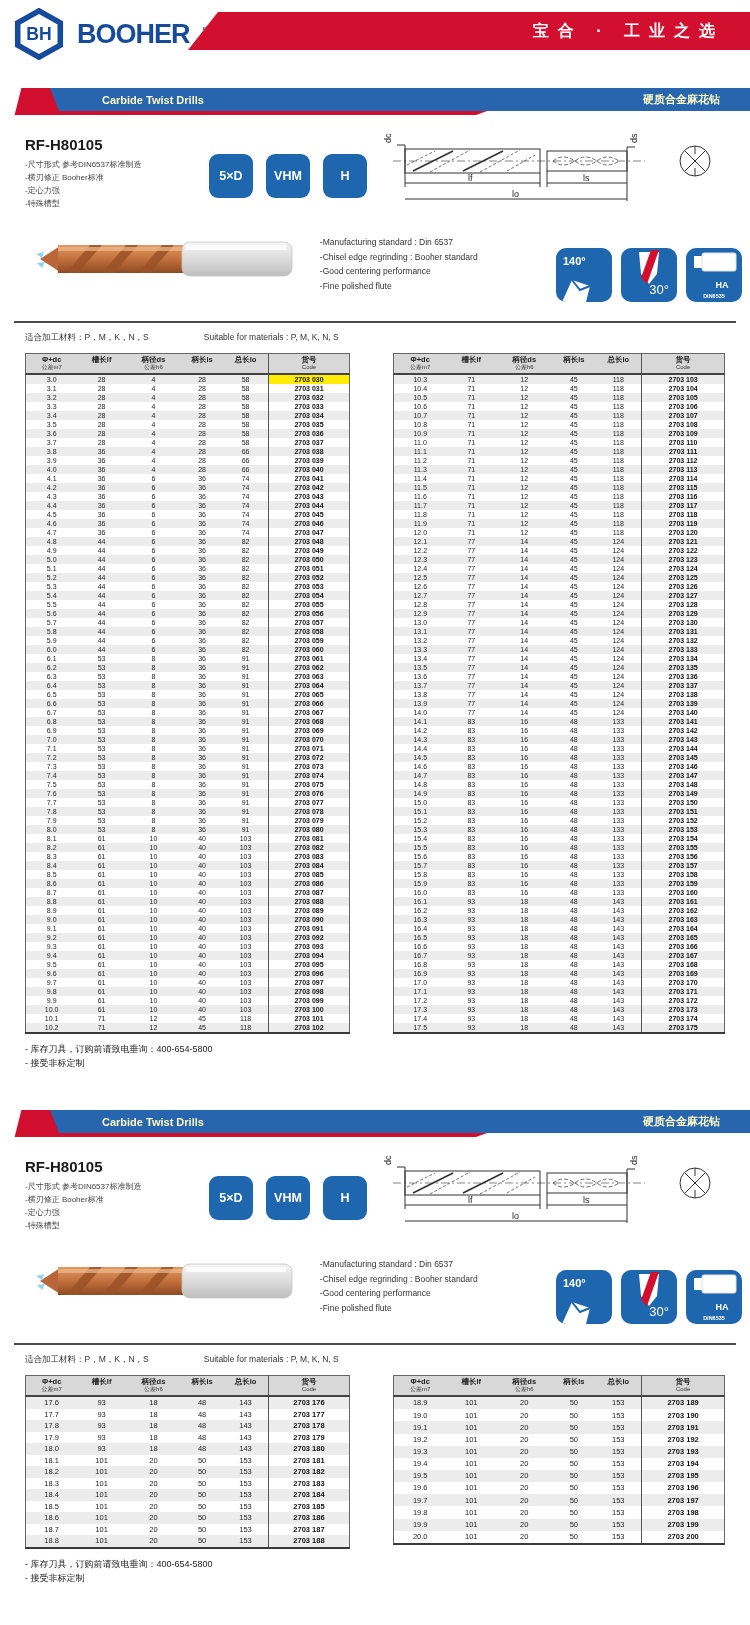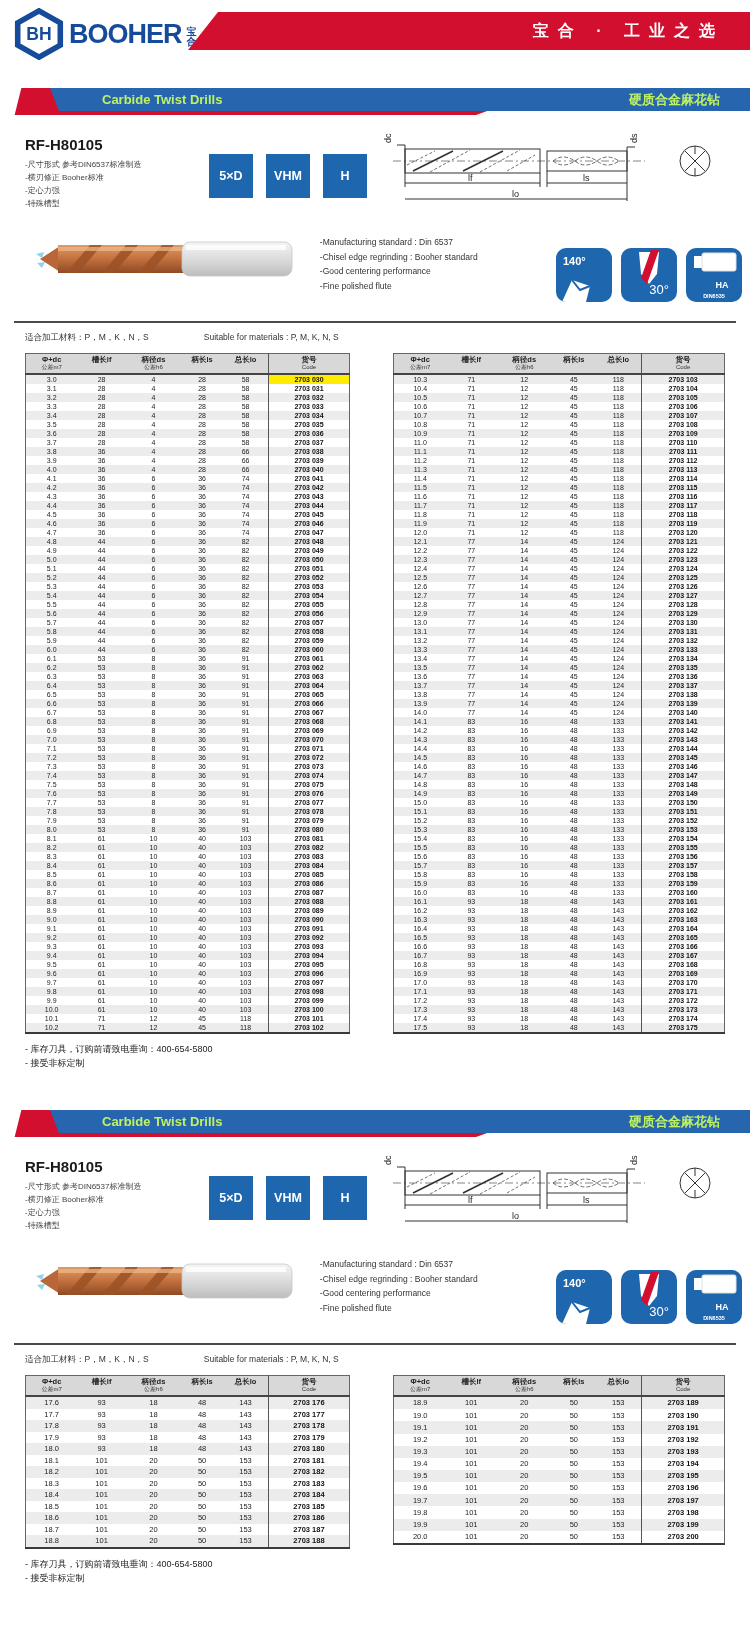--- a/index.html
+++ b/index.html
@@ -1,45 +1,45 @@
 <!DOCTYPE html>
 <html><head>
 <meta charset="utf-8">
 <style>
   * { margin:0; padding:0; box-sizing:border-box; }
   body { background:#f4f4f4; font-family:"Liberation Sans", sans-serif; }
   .page { width:750px; height:1625px; background:#ffffff; position:relative; overflow:hidden; margin:0 auto; }
 
   
   .header { position:relative; height:88px; }
-  .logo { position:absolute; left:14px; top:8px; display:flex; align-items:center; gap:5px; }
+  .logo { position:absolute; left:14px; top:8px; display:flex; align-items:center; gap:13px; }
   .brand-text { font-size:27px; font-weight:800; color:#164a9a; letter-spacing:-1px; }
   .brand-cn { display:flex; flex-direction:column; font-size:10px; font-weight:bold; color:#164a9a; line-height:10px; margin-top:6px; }
   .red-banner { position:absolute; left:188px; right:0; top:12px; height:38px; background:#d30f2f;
     clip-path:polygon(30px 0,100% 0,100% 100%,0 100%);
     display:flex; align-items:center; justify-content:flex-end; padding-right:26px; }
   .red-banner span { color:#fff; font-weight:bold; font-size:16px; letter-spacing:9px; }
 
   
   .blue-banner { position:relative; height:27px; }
   .bb-red { position:absolute; left:18px; top:0; width:80px; height:27px; background:#d30f2f; transform:skewX(-14deg); }
   .bb-underline { position:absolute; left:60px; top:22px; width:430px; height:5px; background:#d30f2f;
     clip-path:polygon(0 0,100% 0,calc(100% - 14px) 100%,0 100%); }
   .bb-blue { position:absolute; left:50px; right:0; top:0; height:23px; background:#2766ae;
     clip-path:polygon(0 0,100% 0,100% 100%,9px 100%);
     display:flex; align-items:center; justify-content:space-between; padding:0 30px 0 52px; }
-  .bb-en, .bb-cn { color:#bef264; font-weight:bold; font-size:13px; }
+  .bb-en, .bb-cn { color:#fef9c3; font-weight:bold; font-size:11px; }
 
   
   .product-row { display:flex; padding:13px 10px 0 25px; height:102px;align-items:center; }
   .p-info { width:172px; }
   .model { font-size:15px; font-weight:800; color:#1a1a1a; margin-bottom:5px; }
   .feat { font-size:8px; color:#444; line-height:13px; }
   .badges { display:flex; gap:13px; margin:6px 0 0 12px; }
-  .badge { width:44px; height:44px; background:#1e66ad; border-radius:0; color:#fff; font-weight:bold;
+  .badge { width:44px; height:44px; background:#1e66ad; border-radius:9px; color:#fff; font-weight:bold;
     font-size:12.5px; display:flex; align-items:center; justify-content:center; }
   .diagram-wrap { flex:1; margin-left:8px; }
 
   
   .media-row { display:flex; padding:4px 8px 0 30px; height:96px; }
   .photo-wrap { width:292px; padding-top:12px; }
   .en-specs { width:238px; font-size:8.5px; color:#333; line-height:14.5px; padding-top:14px; }
   .icon-group { display:flex; gap:9px; margin-top:27px; }
   .tool-icon { width:56px; height:54px; background:#1e66ad; border-radius:10px; position:relative; color:#fff; overflow:hidden; }
   .ti-label-tl { position:absolute; top:7px; left:7px; font-size:11px; font-weight:bold; }

